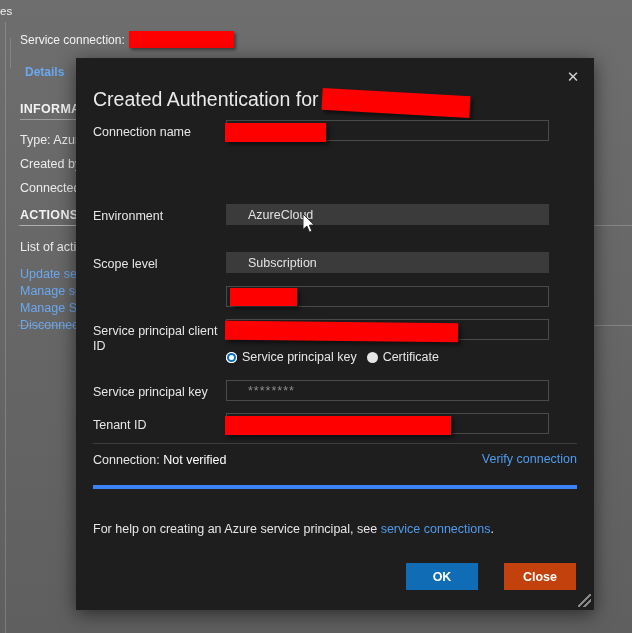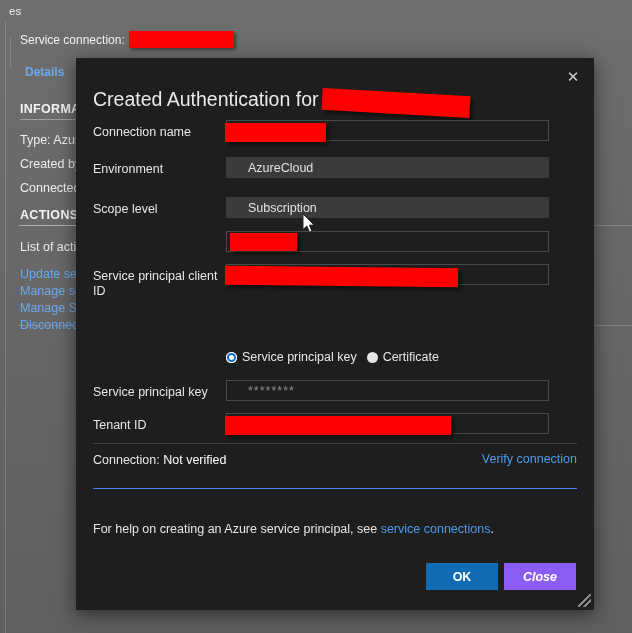--- a/index.html
+++ b/index.html
@@ -21,21 +21,20 @@
   #bg-page {
     position: absolute;
     inset: 0;
     background: linear-gradient(#6e6e6e, #5f5f5f);
   }
   .bg-topcrumb {
     position: absolute;
     left: 0px; top: 5px;
     font-size: 11.5px;
     color: #f0f0f0;
-    padding-left: 9px;
   }
   .bg-vrule {
     position: absolute;
     left: 5px; top: 22px;
     width: 1px; height: 611px;
     background: rgba(255,255,255,0.18);
   }
   .bg-vrule2 {
     position: absolute;
     left: 10px; top: 38px;
@@ -245,21 +244,21 @@
   }
   .radio-label { color: #e6e6e6; white-space: nowrap; }
   .radio-opt.cert .radio-dot { background: #e6e6e6; }
 
   
   #status-strip {
     position: absolute;
     left: 17px; top: 385px;
     width: 484px;
     border-top: 1px solid #3d3d3d;
-    border-bottom: 1px solid #3b82f6;
+    border-bottom: 4px solid #3b82f6;
     height: 46px;
   }
   #status-text {
     position: absolute;
     left: 0; top: 8px;
     width: 200px;
     font-size: 12.5px;
     color: #e6e6e6;
     line-height: 16px;
   }
@@ -283,35 +282,35 @@
     text-align: right;
   }
   #help-link { color: #4f9bec; cursor: pointer; }
 
   
   #footer {
     position: absolute;
     left: 0; right: 18px; top: 505px;
     display: flex;
     justify-content: flex-end;
-    gap: 6px;
+    gap: 26px;
   }
   .btn {
     height: 27px;
     min-width: 72px;
     padding: 0 14px;
     font-size: 12.5px;
     font-weight: bold;
     font-family: "Liberation Sans", sans-serif;
     border: none;
     cursor: pointer;
     color: #ffffff;
   }
   .btn.primary { background: #0f6cb5; }
-  .btn.secondary { background: #8b5cf6; font-style: italic; }
+  .btn.secondary { background: #c2410c; }
 
   
   #resize-grip {
     position: absolute;
     right: 3px; bottom: 3px;
     width: 13px; height: 13px;
     cursor: nwse-resize;
     background:
       linear-gradient(135deg, transparent 0 45%, #9a9a9a 45% 56%, transparent 56%) no-repeat,
       linear-gradient(135deg, transparent 0 68%, #9a9a9a 68% 79%, transparent 79%) no-repeat;
@@ -378,21 +377,21 @@
   <div id="form">
 
     <div class="row" style="height:37px;">
       <div class="label">Connection name</div>
       <div class="control">
         <input class="field" type="text" value="" style="">
         <span class="redact" style="left:-1px; top:3px; width:101px; height:19px;"></span>
       </div>
     </div>
 
-    <div class="row" style="height:40px;">
+    <div class="row" style="height:48px;margin-top:47px;">
       <div class="label">Environment</div>
       <div class="control">
         <input class="field filled" type="text" readonly="" value="AzureCloud" style="">
       </div>
     </div>
 
     <div class="row" style="height:34px;">
       <div class="label">Scope level</div>
       <div class="control">
         <input class="field filled" type="text" readonly="" value="Subscription" style="">

